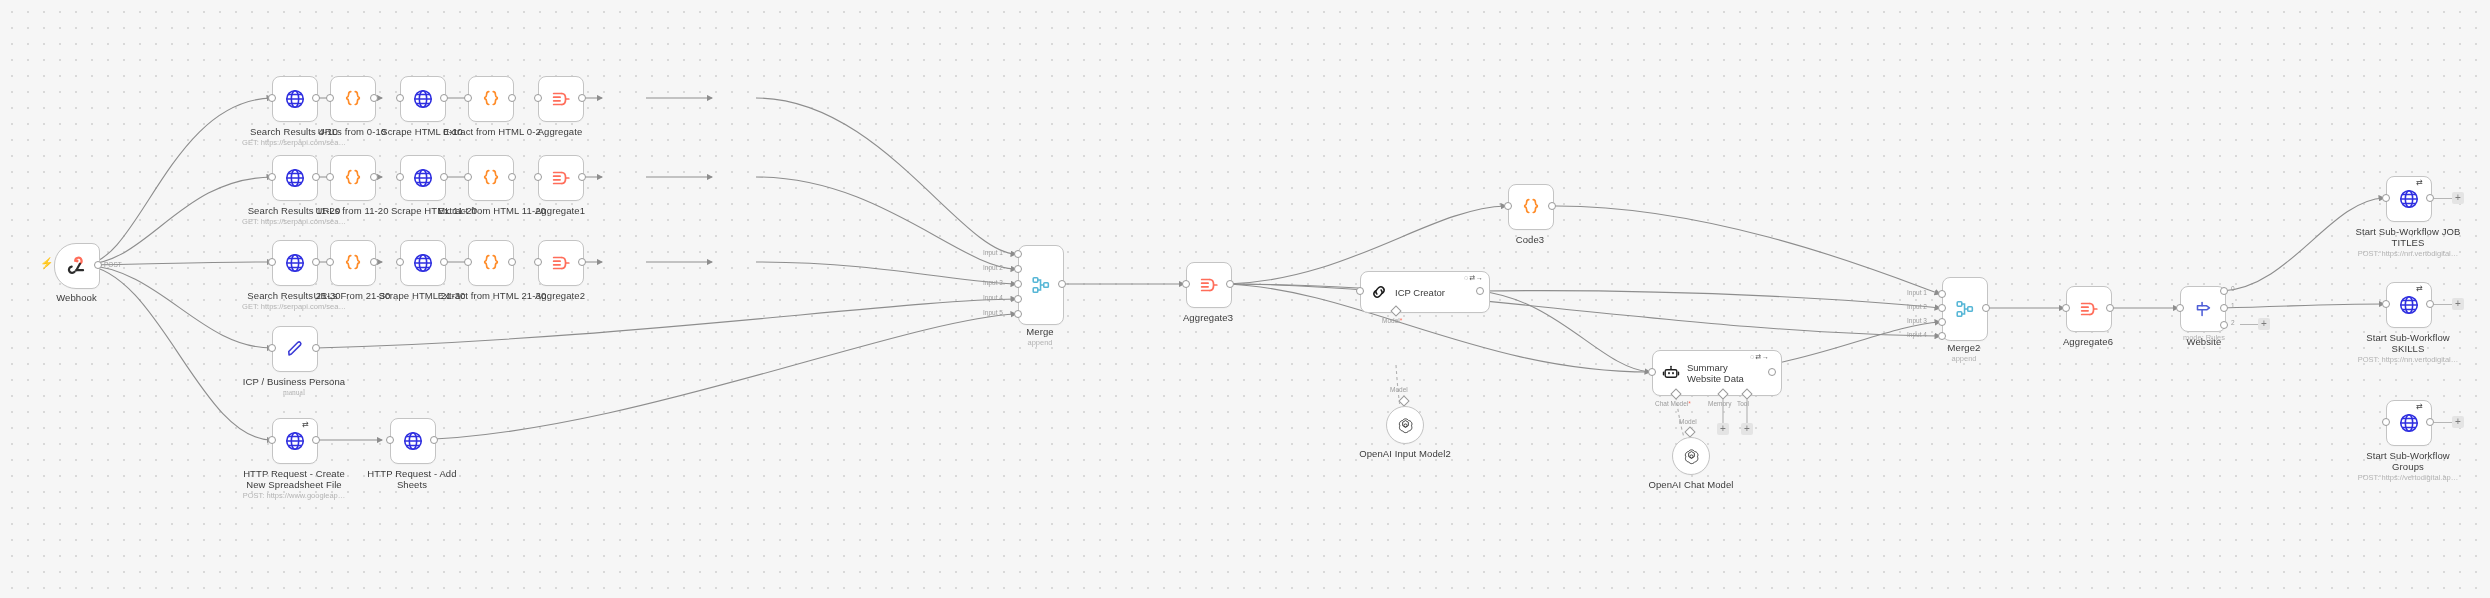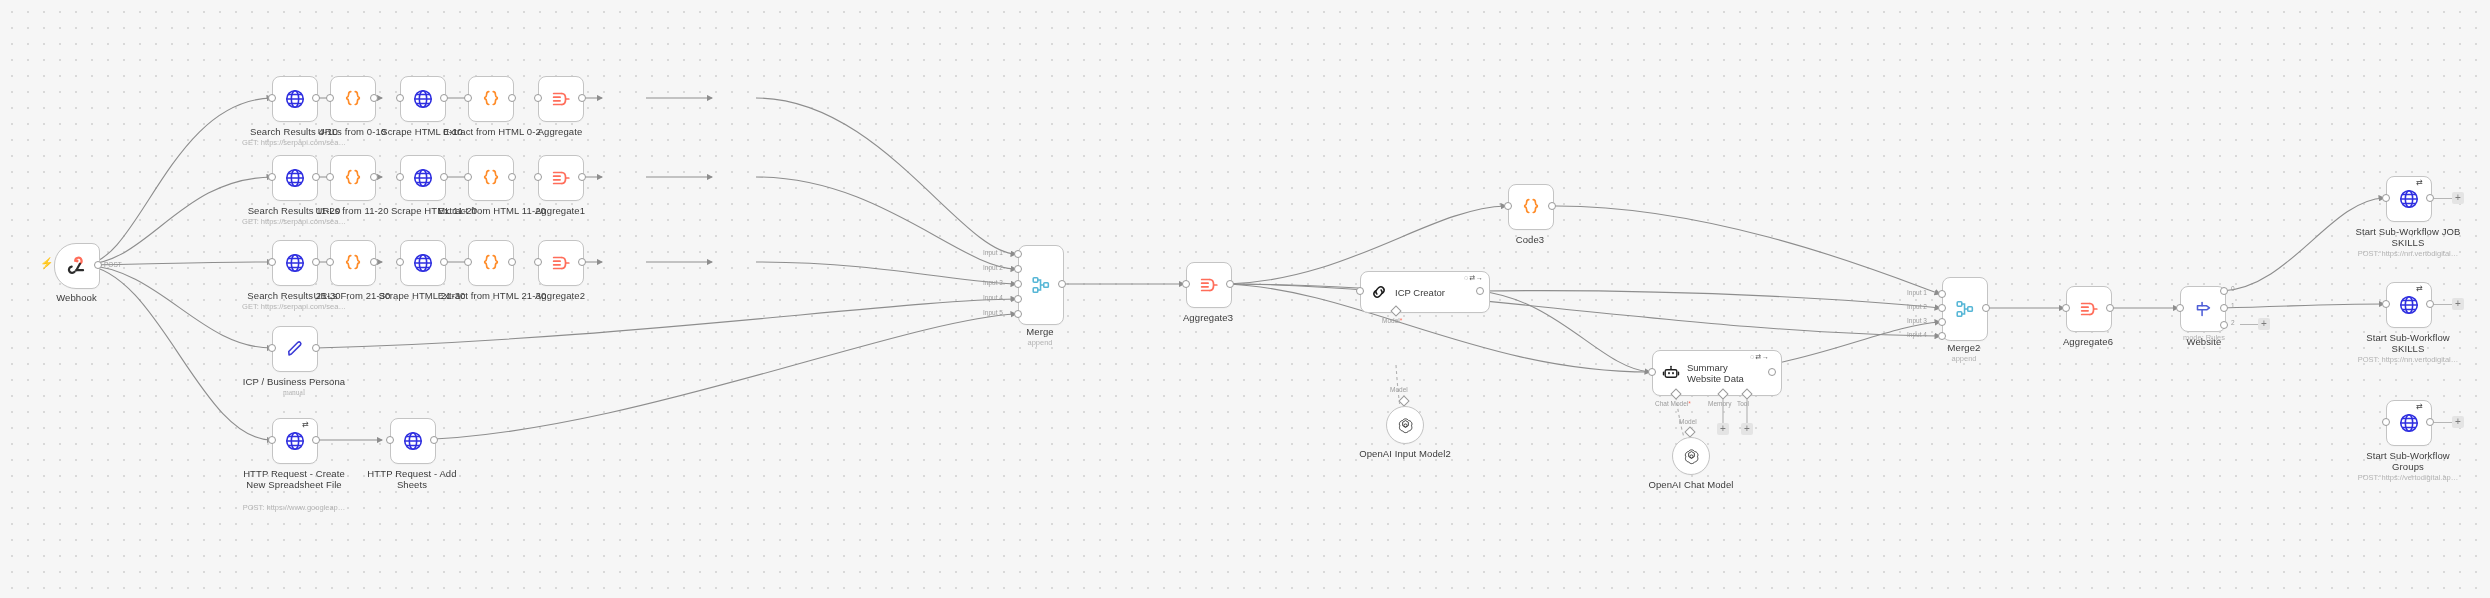--- a/index.html
+++ b/index.html
@@ -425,21 +425,21 @@
             <ellipse cx="12" cy="12" rx="4" ry="9" fill="none" stroke="#2f2fe0" stroke-width="1.7"></ellipse>
             <path d="M3 12h18M4.5 7h15M4.5 17h15" stroke="#2f2fe0" stroke-width="1.7" fill="none"></path>
           </svg>
       </span>
     </div>
     <div class="pin" style="left:302px;top:420px;">⇄</div>
     <div class="port" style="left:268px;top:436px;"></div>
     <div class="port" style="left:312px;top:436px;"></div>
     <div class="lbl" style="left:240px;top:468px;width:108px;">HTTP Request - Create
 New Spreadsheet File</div>
-    <div class="sub" style="left:236px;top:503px;width:116px;">POST: https://www.googleap…</div>
+    <div class="sub" style="left:236px;top:491px;width:116px;">POST: https://www.googleap…</div>
   </div>
 
   <div class="node">
     <div class="box sq" style="left:390px;top:418px;">
       <span class="icon">
         <svg width="22" height="22" viewBox="0 0 24 24">
             <circle cx="12" cy="12" r="9" fill="none" stroke="#2f2fe0" stroke-width="1.7"></circle>
             <ellipse cx="12" cy="12" rx="4" ry="9" fill="none" stroke="#2f2fe0" stroke-width="1.7"></ellipse>
             <path d="M3 12h18M4.5 7h15M4.5 17h15" stroke="#2f2fe0" stroke-width="1.7" fill="none"></path>
           </svg>
@@ -649,21 +649,21 @@
             <path d="M3 12h18M4.5 7h15M4.5 17h15" stroke="#2f2fe0" stroke-width="1.7" fill="none"></path>
           </svg>
       </span>
     </div>
     <div class="pin" style="left:2416px;top:178px;">⇄</div>
     <div class="port" style="left:2382px;top:194px;"></div>
     <div class="port" style="left:2426px;top:194px;"></div>
     <div class="stub" style="left:2434px;top:198px;width:18px;"></div>
     <div class="plus" style="left:2452px;top:192px;">+</div>
     <div class="lbl" style="left:2346px;top:226px;width:124px;">Start Sub-Workflow JOB
-SKILLS</div>
+TITLES</div>
     <div class="sub" style="left:2346px;top:249px;width:124px;">POST: https://nn.vertodigital…</div>
   </div>
 
   <div class="node">
     <div class="box sq" style="left:2386px;top:282px;">
       <span class="icon">
         <svg width="22" height="22" viewBox="0 0 24 24">
             <circle cx="12" cy="12" r="9" fill="none" stroke="#2f2fe0" stroke-width="1.7"></circle>
             <ellipse cx="12" cy="12" rx="4" ry="9" fill="none" stroke="#2f2fe0" stroke-width="1.7"></ellipse>
             <path d="M3 12h18M4.5 7h15M4.5 17h15" stroke="#2f2fe0" stroke-width="1.7" fill="none"></path>

